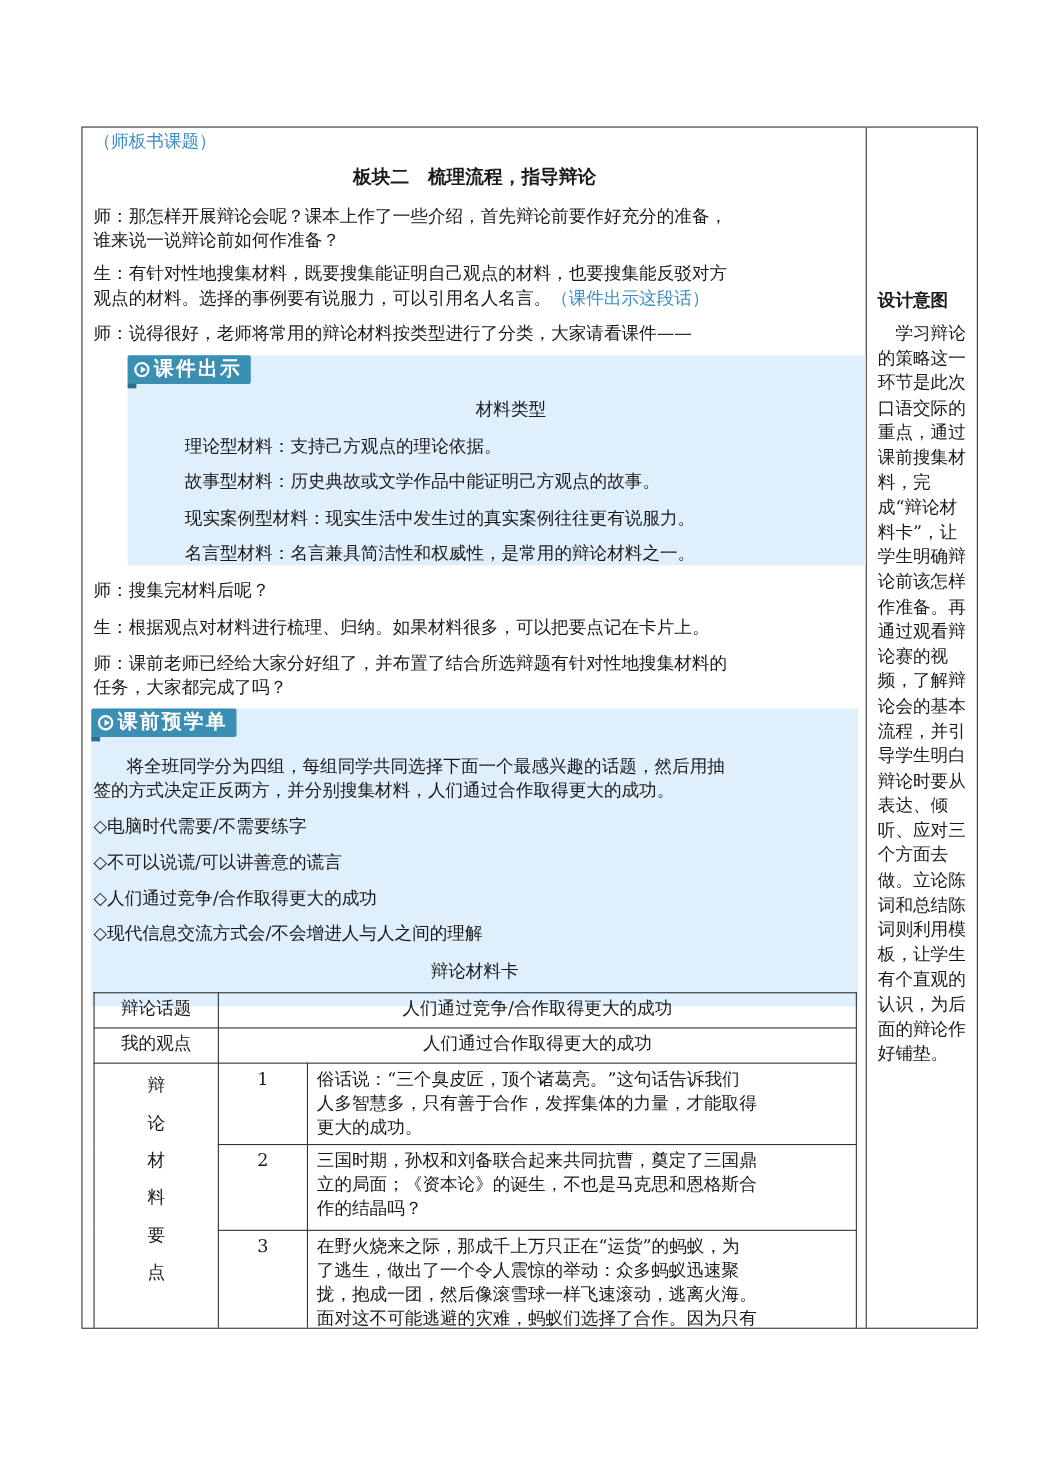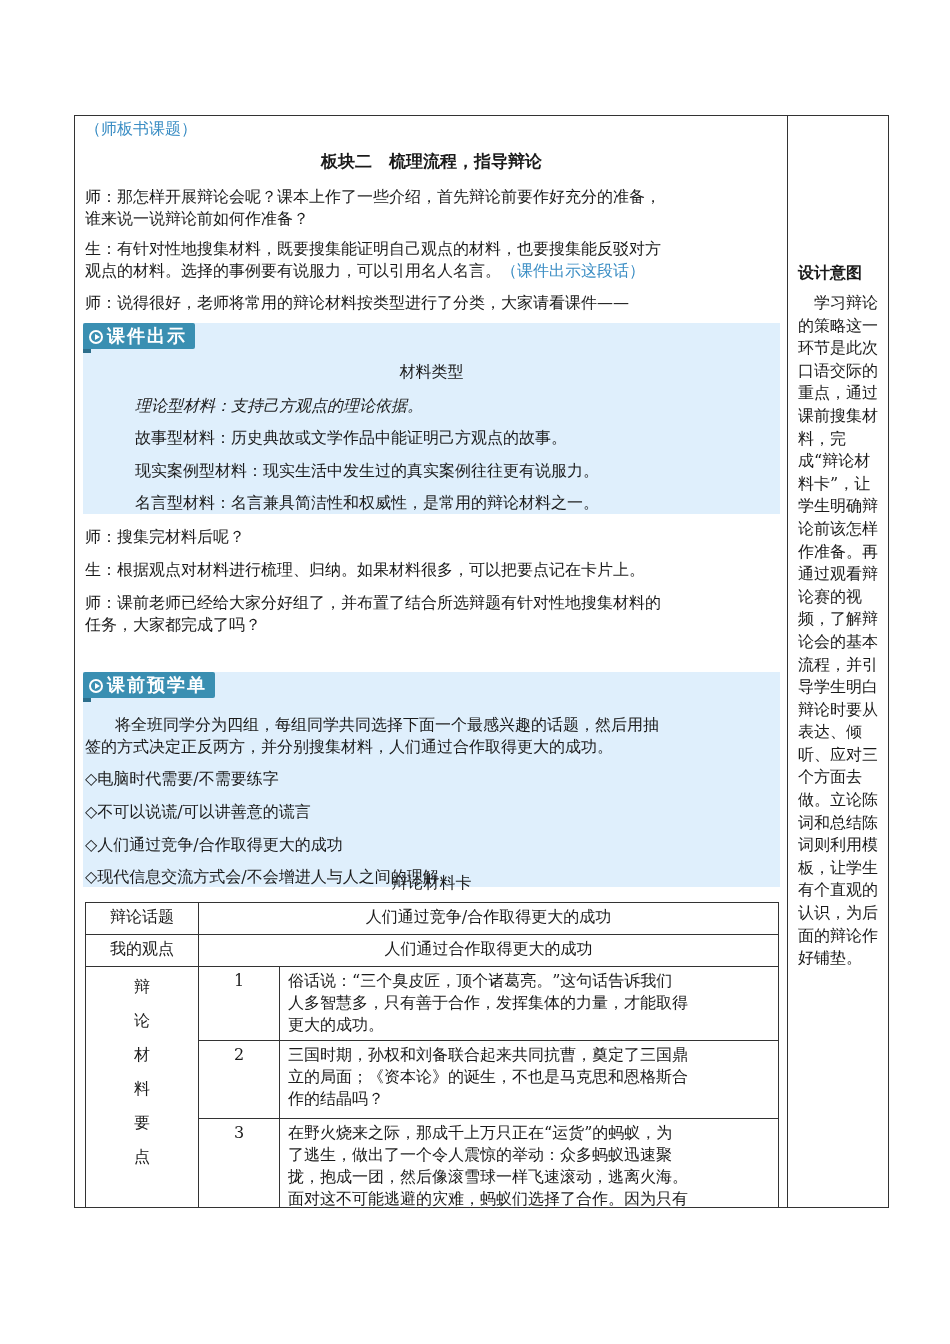--- a/index.html
+++ b/index.html
@@ -48,38 +48,38 @@
       <div class="line" style="top:70px;">师：那怎样开展辩论会呢？课本上作了一些介绍，首先辩论前要作好充分的准备，</div>
       <div class="line" style="top:92px;">谁来说一说辩论前如何作准备？</div>
 
       <div class="line" style="top:122px;">生：有针对性地搜集材料，既要搜集能证明自己观点的材料，也要搜集能反驳对方</div>
       <div class="line" style="top:144px;">
         <span>观点的材料。选择的事例要有说服力，可以引用名人名言。</span><span class="blue">（课件出示这段话）</span>
       </div>
 
       <div class="line" style="top:176px;">师：说得很好，老师将常用的辩论材料按类型进行了分类，大家请看课件——</div>
 
-      <div class="panel" style="top:207px; height:191px;">
+      <div class="panel" style="top:207px; height:191px;margin-left:33px;">
         <div class="tag">
           <span class="icon"></span><span>课件出示</span>
         </div>
         <div class="tag-tail"></div>
         <div class="pline" style="top:38px; left:0; width:697px; text-align:center;">材料类型</div>
-        <div class="pline" style="top:72px; left:52px;font-style:italic;">理论型材料：支持己方观点的理论依据。</div>
+        <div class="pline" style="top:72px; left:52px;">理论型材料：支持己方观点的理论依据。</div>
         <div class="pline" style="top:104px; left:52px;">故事型材料：历史典故或文学作品中能证明己方观点的故事。</div>
         <div class="pline" style="top:137px; left:52px;">现实案例型材料：现实生活中发生过的真实案例往往更有说服力。</div>
         <div class="pline" style="top:169px; left:52px;">名言型材料：名言兼具简洁性和权威性，是常用的辩论材料之一。</div>
       </div>
 
       <div class="line" style="top:410px;">师：搜集完材料后呢？</div>
       <div class="line" style="top:443px;">生：根据观点对材料进行梳理、归纳。如果材料很多，可以把要点记在卡片上。</div>
       <div class="line" style="top:476px;text-align:right;">师：课前老师已经给大家分好组了，并布置了结合所选辩题有针对性地搜集材料的</div>
       <div class="line" style="top:498px;">任务，大家都完成了吗？</div>
 
-      <div class="panel" style="top:528px; height:215px;margin-top:28px;">
+      <div class="panel" style="top:528px; height:271px;">
         <div class="tag">
           <span class="icon"></span><span>课前预学单</span>
         </div>
         <div class="tag-tail"></div>
         <div class="pline" style="top:42px; left:32px;">将全班同学分为四组，每组同学共同选择下面一个最感兴趣的话题，然后用抽</div>
         <div class="pline" style="top:64px; left:2px;">签的方式决定正反两方，并分别搜集材料，人们通过合作取得更大的成功。</div>
         <div class="pline" style="top:96px; left:2px;">◇电脑时代需要/不需要练字</div>
         <div class="pline" style="top:129px; left:2px;">◇不可以说谎/可以讲善意的谎言</div>
         <div class="pline" style="top:162px; left:2px;">◇人们通过竞争/合作取得更大的成功</div>
         <div class="pline" style="top:194px; left:2px;">◇现代信息交流方式会/不会增进人与人之间的理解</div>

